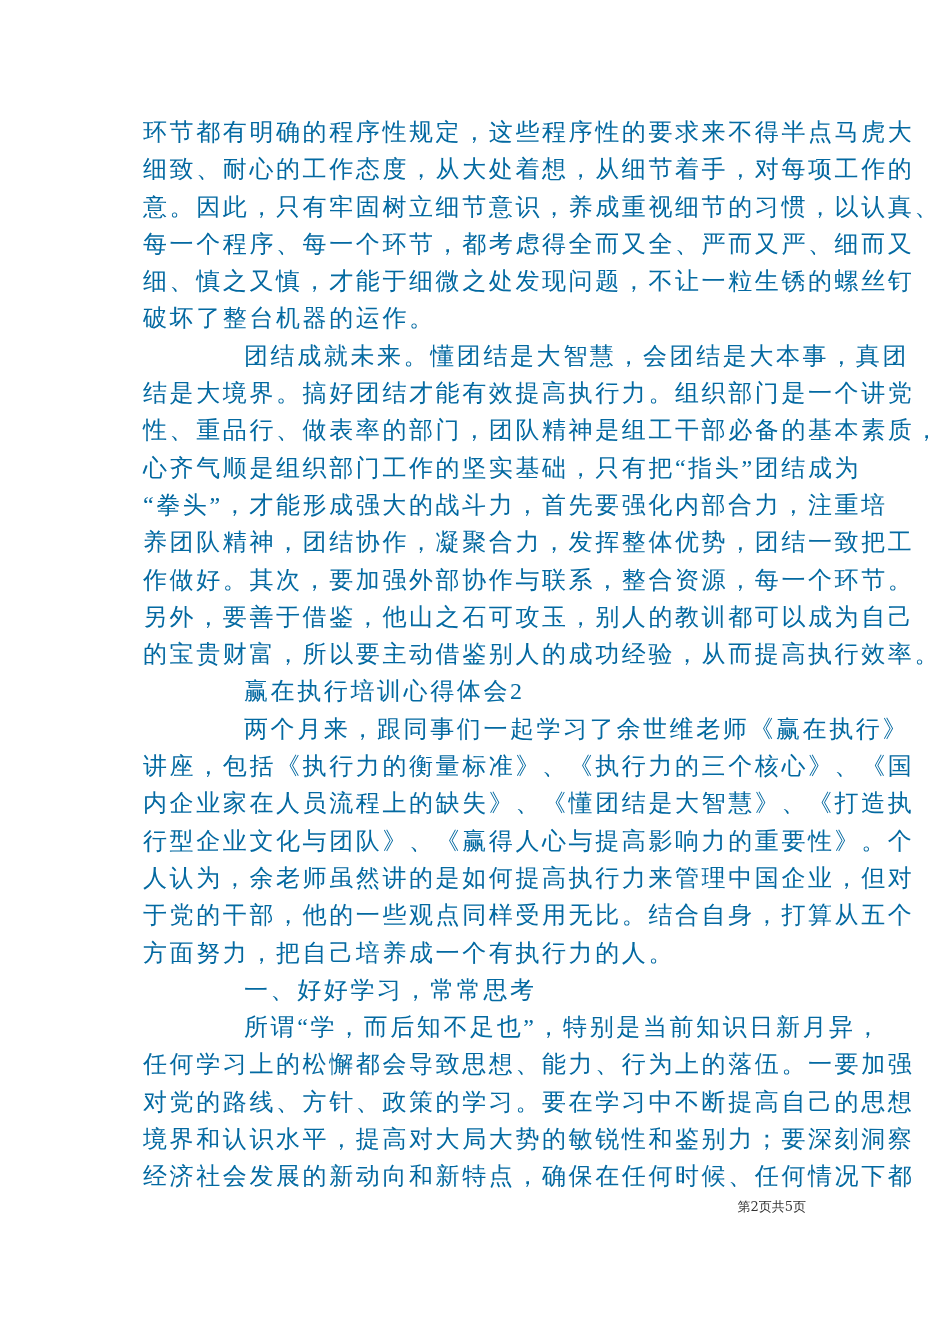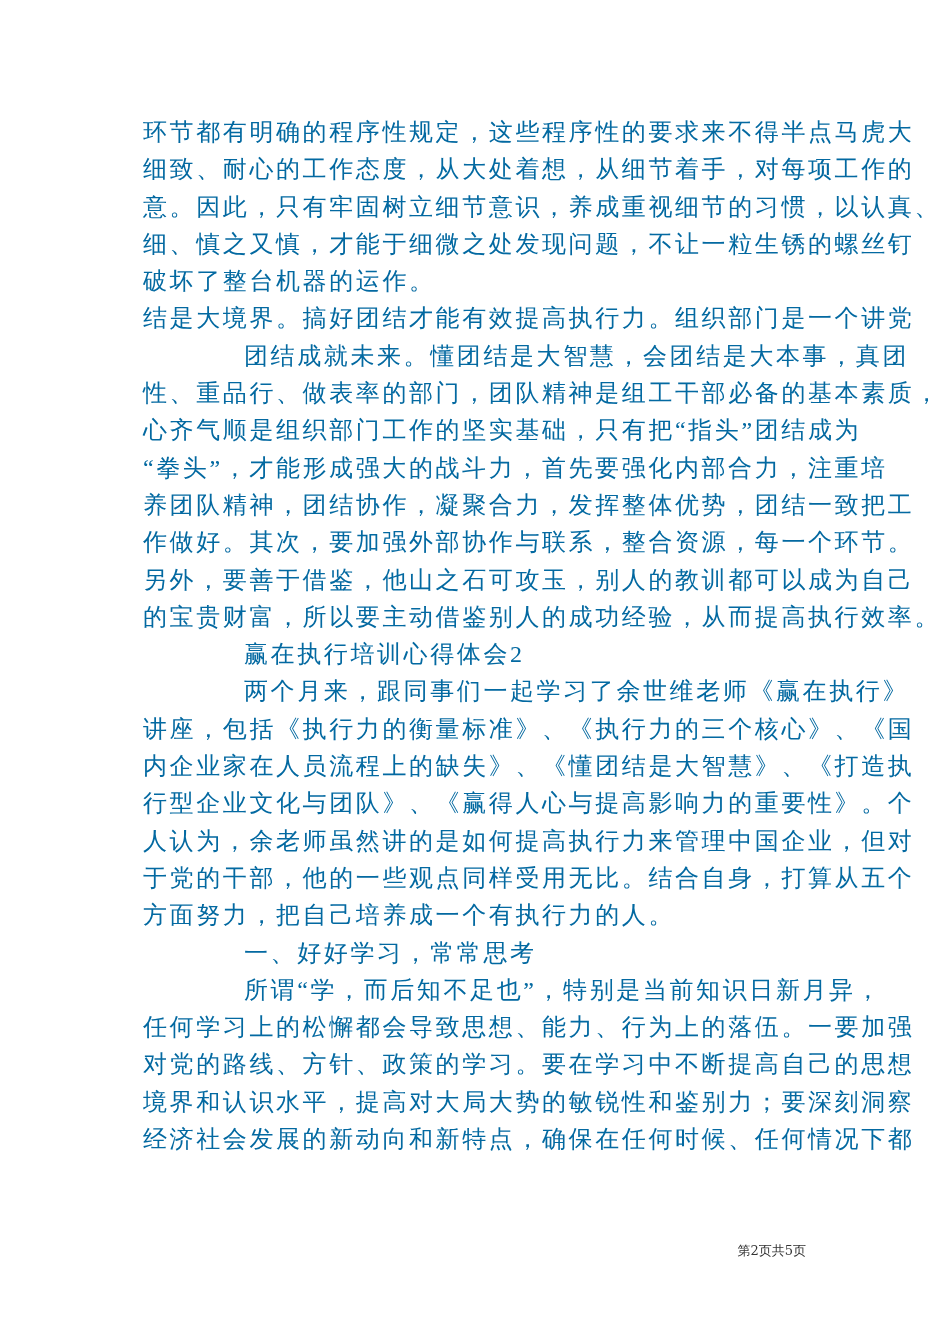--- a/index.html
+++ b/index.html
@@ -15,41 +15,42 @@
     }
     .line {
       height: 37.3px;
       line-height: 37.3px;
       white-space: nowrap;
       letter-spacing: 2.6px;
     }
     .indent { padding-left: 101px; }
     .footer {
       position: absolute;
-      top: 1242px;
+      top: 1198px;
       left: 700px;
       width: 106px;
       text-align: right;
       font-family: "DejaVu Serif", "Liberation Serif", serif;
       font-size: 13px;
       color: #333333;
       white-space: nowrap;
     }
   </style>
 </head>
 <body>
 
 <div class="page" id="doc-body">
     <div class="line">环节都有明确的程序性规定，这些程序性的要求来不得半点马虎大</div>
     <div class="line">细致、耐心的工作态度，从大处着想，从细节着手，对每项工作的</div>
     <div class="line">意。因此，只有牢固树立细节意识，养成重视细节的习惯，以认真、</div>
+    <div class="line">每一个程序、每一个环节，都考虑得全而又全、严而又严、细而又</div>
     <div class="line">细、慎之又慎，才能于细微之处发现问题，不让一粒生锈的螺丝钉</div>
     <div class="line">破坏了整台机器的运作。</div>
+    <div class="line indent">团结成就未来。懂团结是大智慧，会团结是大本事，真团</div>
     <div class="line">结是大境界。搞好团结才能有效提高执行力。组织部门是一个讲党</div>
-    <div class="line indent">团结成就未来。懂团结是大智慧，会团结是大本事，真团</div>
     <div class="line">性、重品行、做表率的部门，团队精神是组工干部必备的基本素质，</div>
     <div class="line">心齐气顺是组织部门工作的坚实基础，只有把“指头”团结成为</div>
     <div class="line">“拳头”，才能形成强大的战斗力，首先要强化内部合力，注重培</div>
     <div class="line">养团队精神，团结协作，凝聚合力，发挥整体优势，团结一致把工</div>
     <div class="line">作做好。其次，要加强外部协作与联系，整合资源，每一个环节。</div>
     <div class="line">另外，要善于借鉴，他山之石可攻玉，别人的教训都可以成为自己</div>
     <div class="line">的宝贵财富，所以要主动借鉴别人的成功经验，从而提高执行效率。</div>
     <div class="line indent">赢在执行培训心得体会2</div>
     <div class="line indent">两个月来，跟同事们一起学习了余世维老师《赢在执行》</div>
     <div class="line">讲座，包括《执行力的衡量标准》、《执行力的三个核心》、《国</div>

